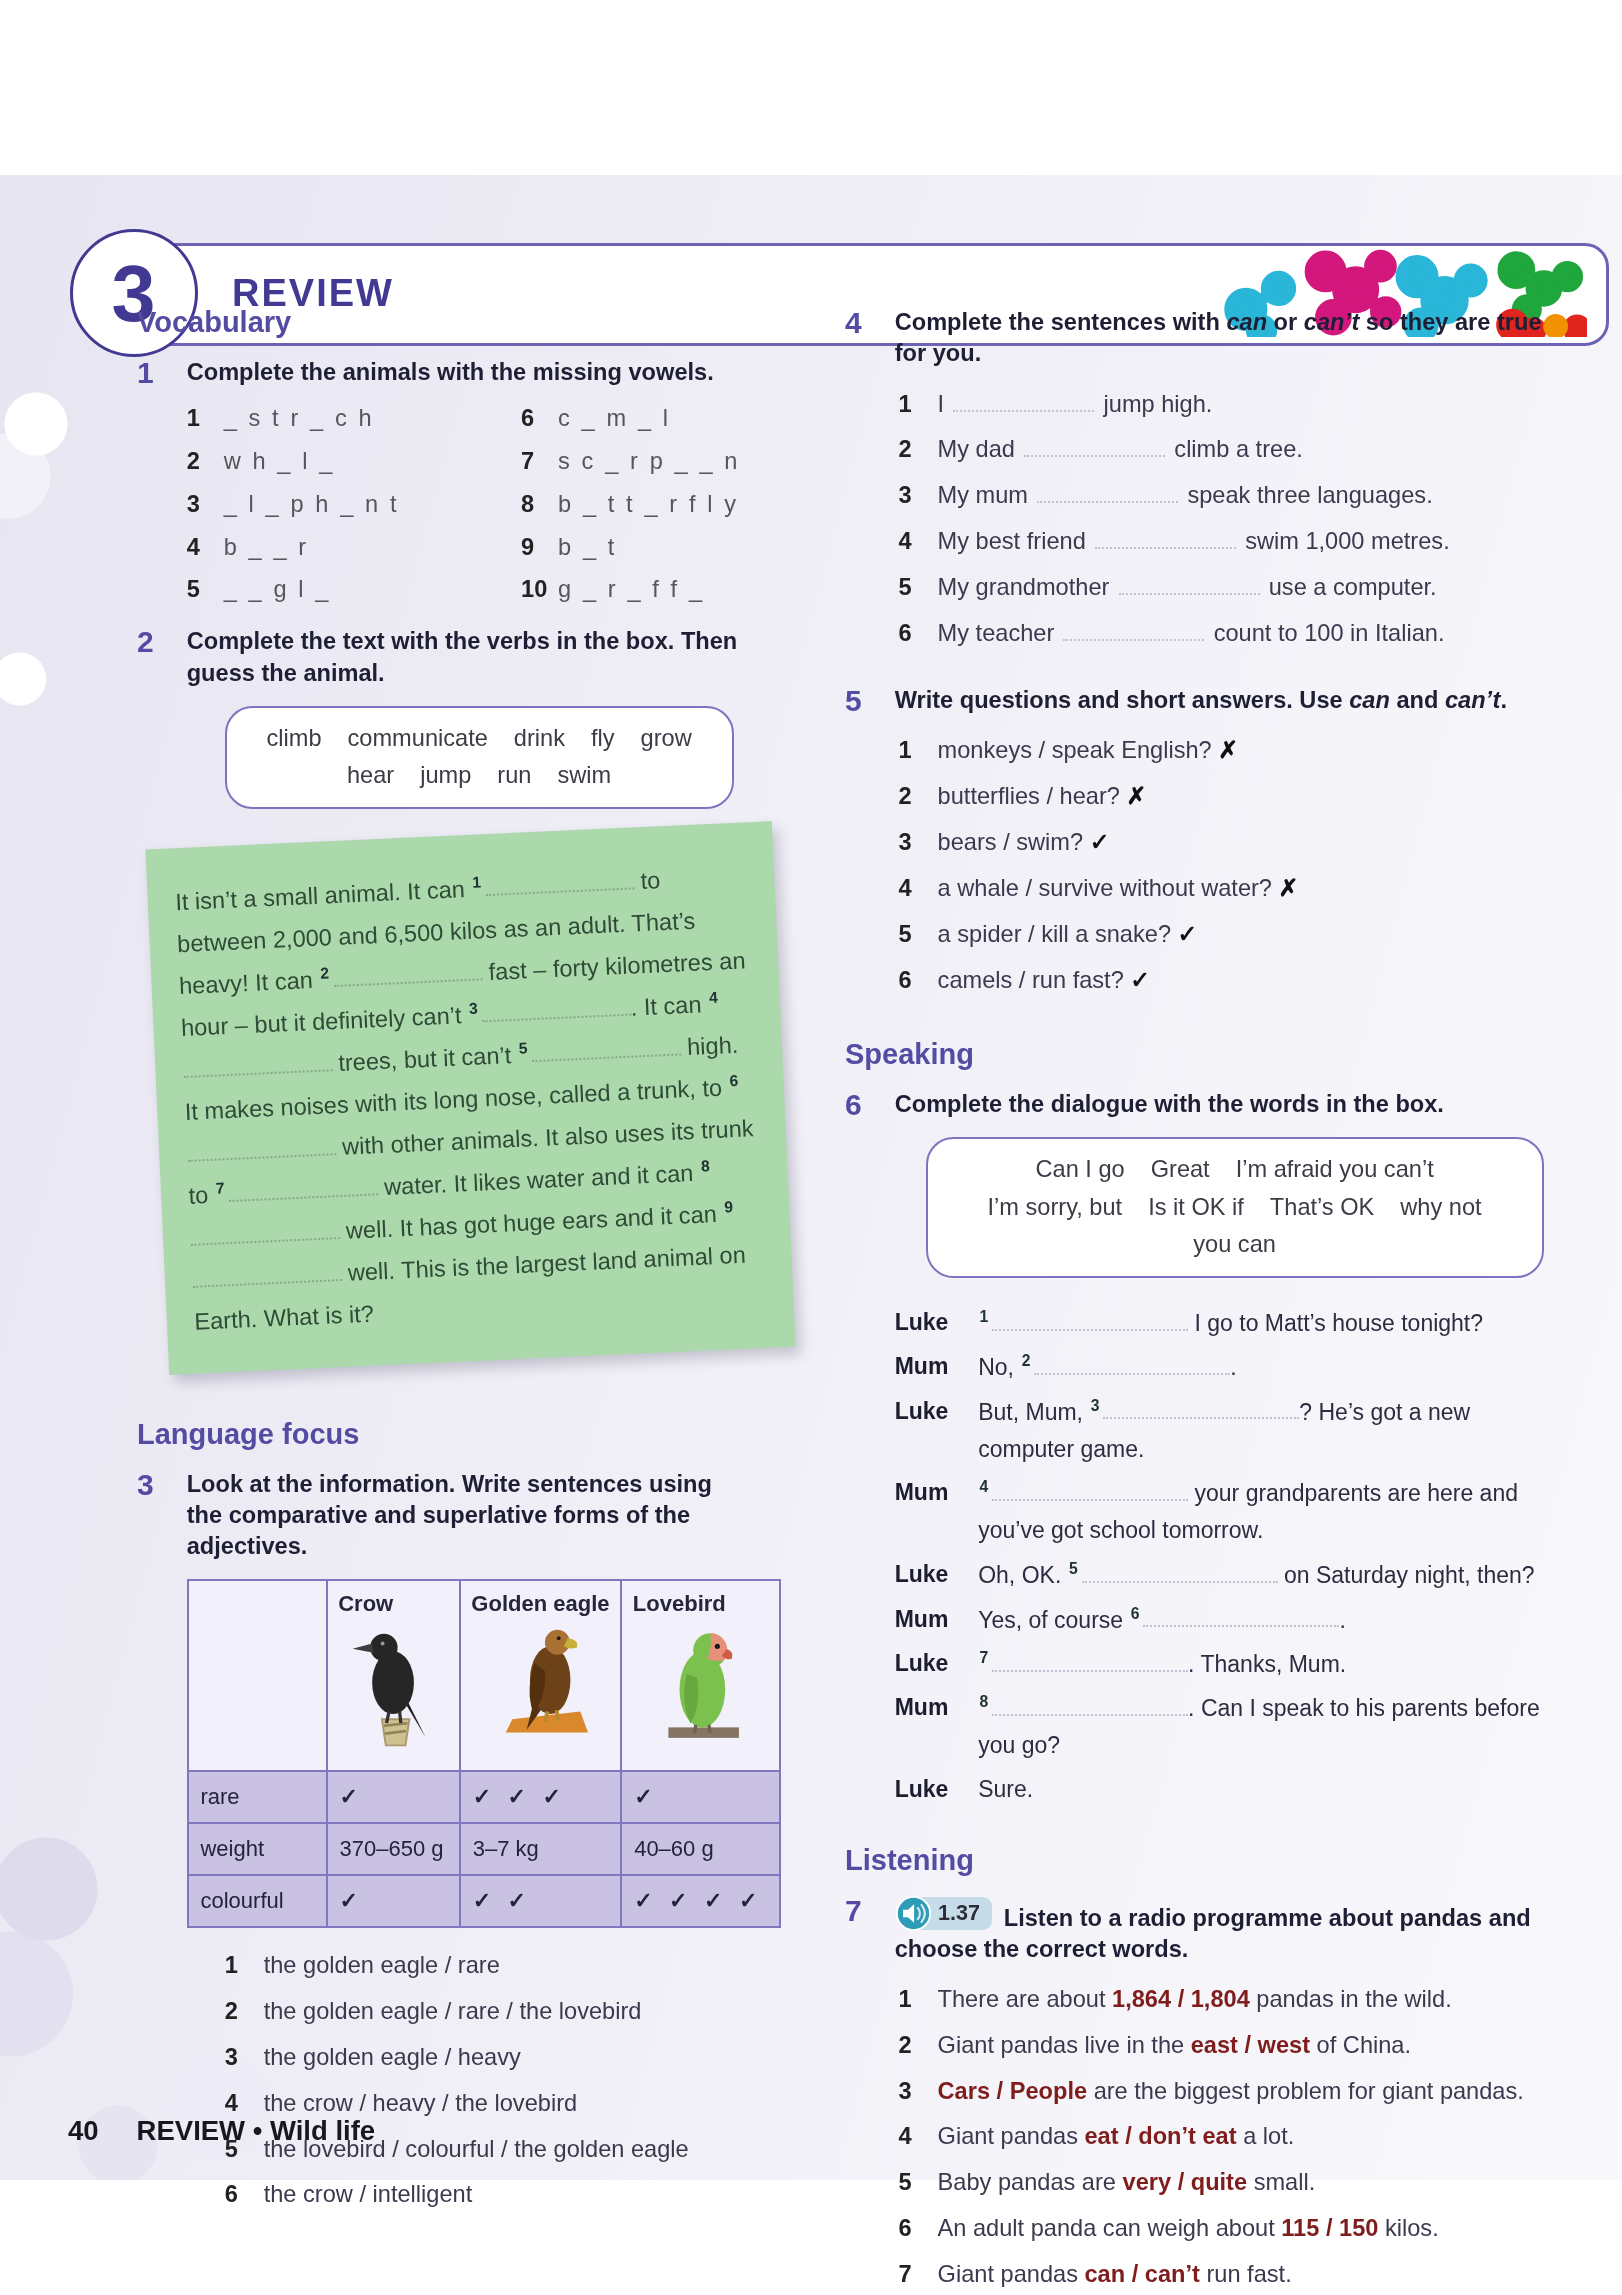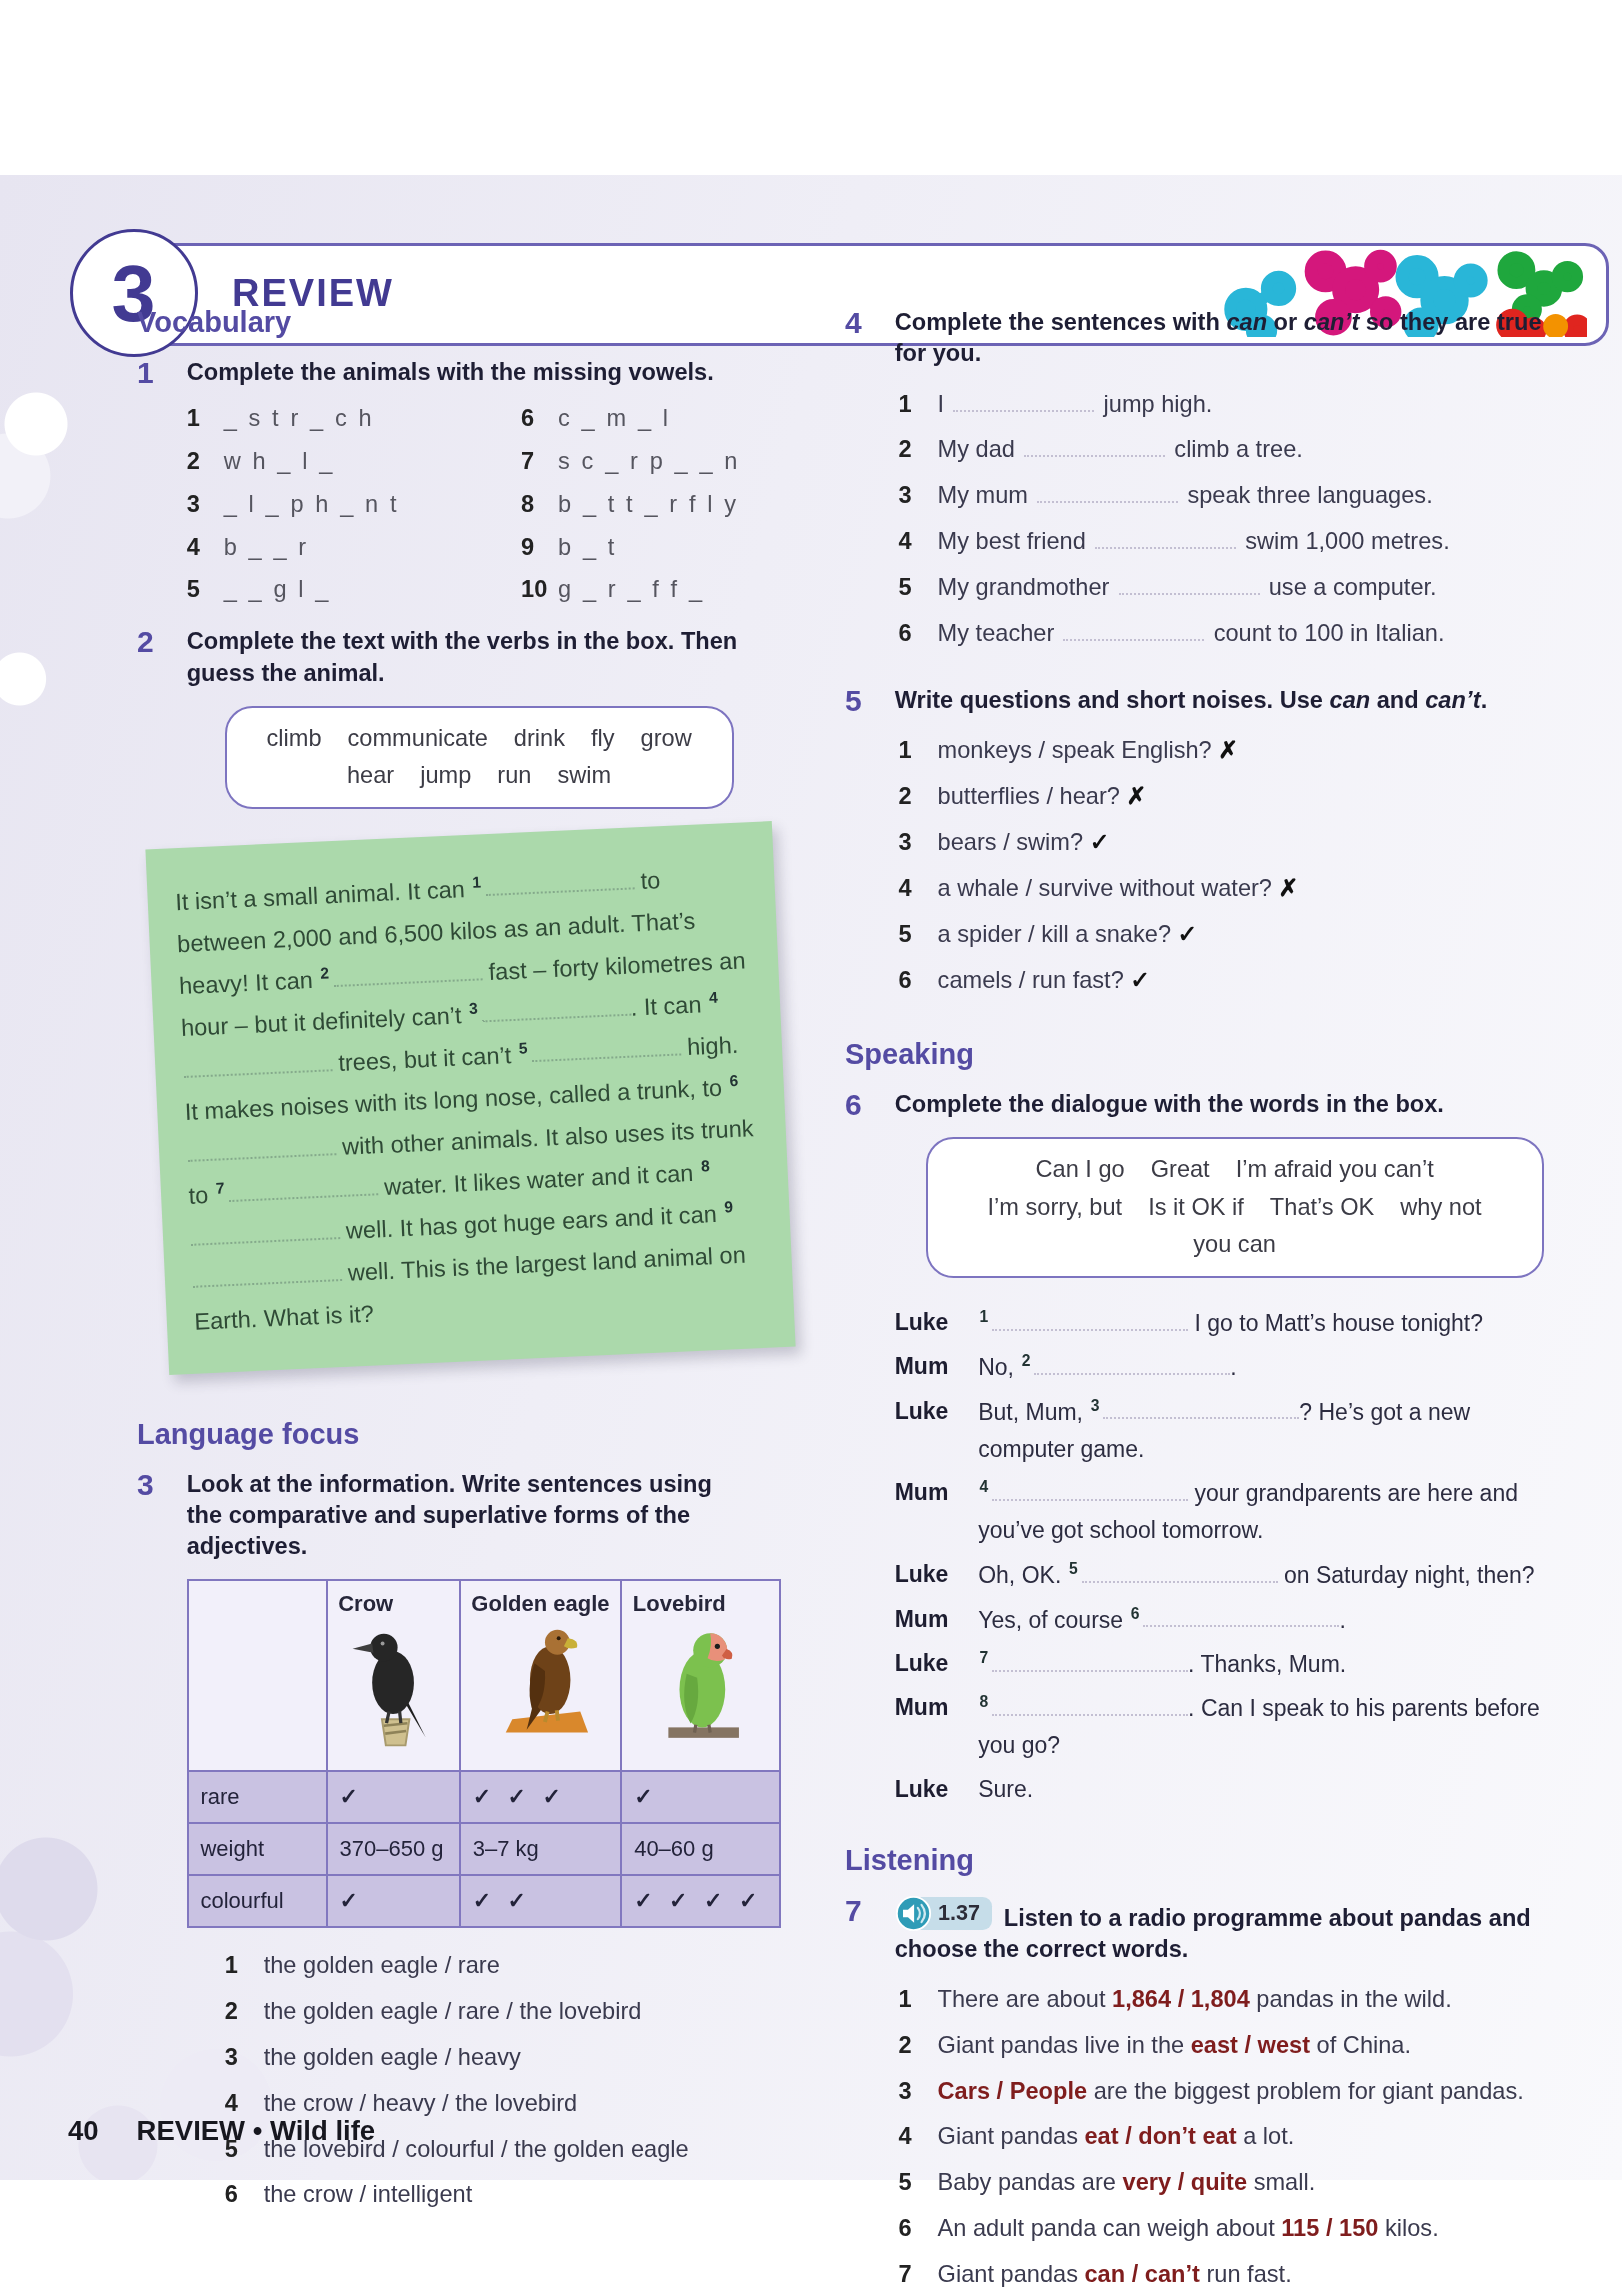--- a/index.html
+++ b/index.html
@@ -301,21 +301,21 @@
               <span class="inum">6</span>
               <span><span>My teacher</span><span class="ex4-blank"></span><span>count to 100 in Italian.</span></span>
             </div>
           </div>
       </div>
     </div>
 
     <div class="exercise">
       <div class="ex-num">5</div>
       <div class="ex-body">
-        <p class="instruction" id="ex5-instruction"><span>Write questions and short noises. Use </span><i>can</i><span> and </span><i>can’t</i><span>.</span></p>
+        <p class="instruction" id="ex5-instruction"><span>Write questions and short answers. Use </span><i>can</i><span> and </span><i>can’t</i><span>.</span></p>
         <div class="item-list" id="ex5-items" style="margin-left:3.9px">
             <div class="litem">
               <span class="inum">1</span>
               <span>monkeys / speak English?<span class="mark">✗</span></span>
             </div>
             <div class="litem">
               <span class="inum">2</span>
               <span>butterflies / hear?<span class="mark">✗</span></span>
             </div>
             <div class="litem">

